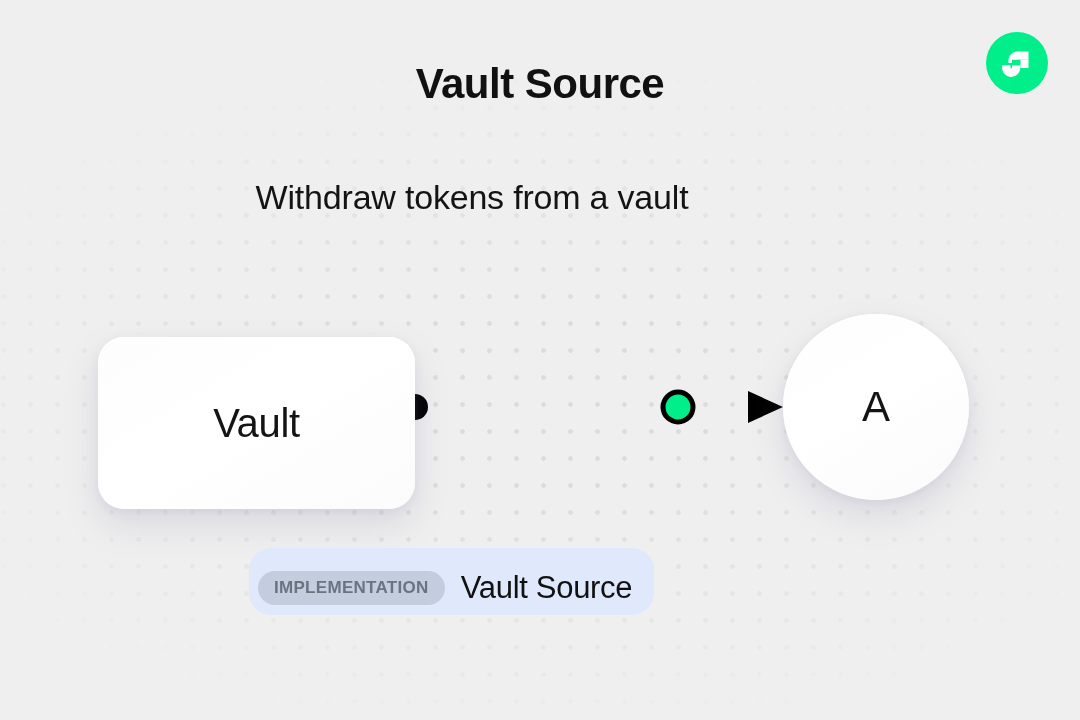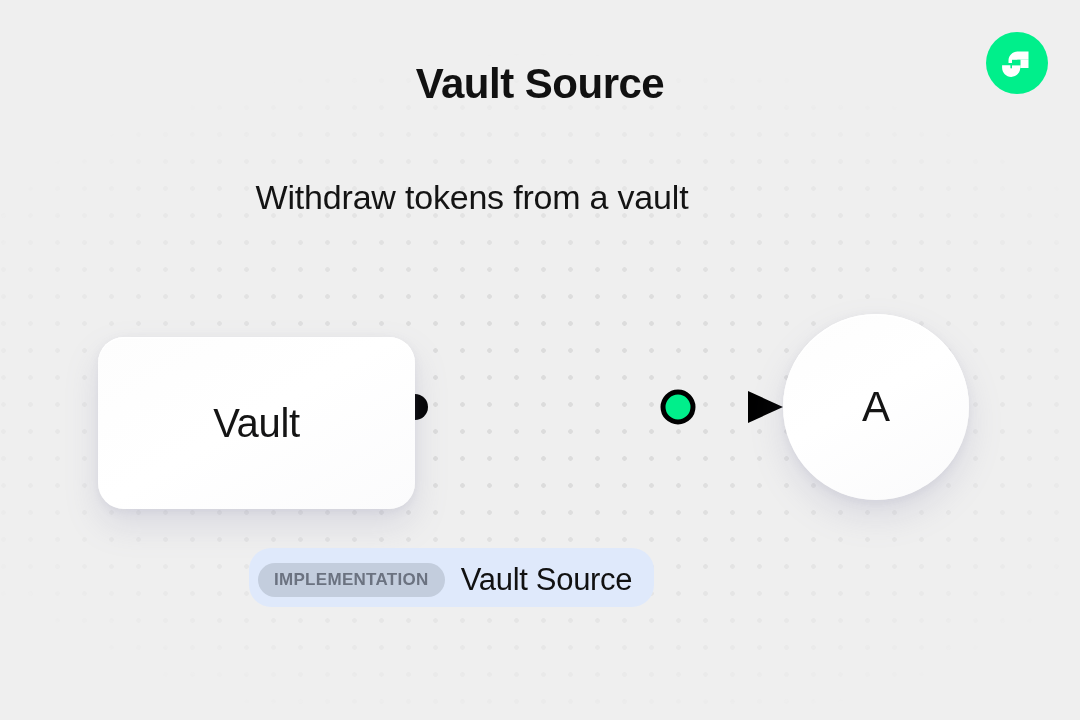--- a/index.html
+++ b/index.html
@@ -107,21 +107,21 @@
     font-size: 42px;
     font-weight: 400;
     color: #141414;
   }
 
   
   #implementation-badge {
     position: absolute;
     left: 249px; top: 548px;
     height: 55px;
-    padding: 4px 22px 0 9px;
+    padding: 12px 22px 0 9px;
     border-radius: 22px;
     background: #dfe9fb;
     display: flex;
     align-items: center;
     gap: 16px;
   }
   #implementation-tag {
     background: #c3cddd;
     color: #6b7280;
     font-size: 17px;

